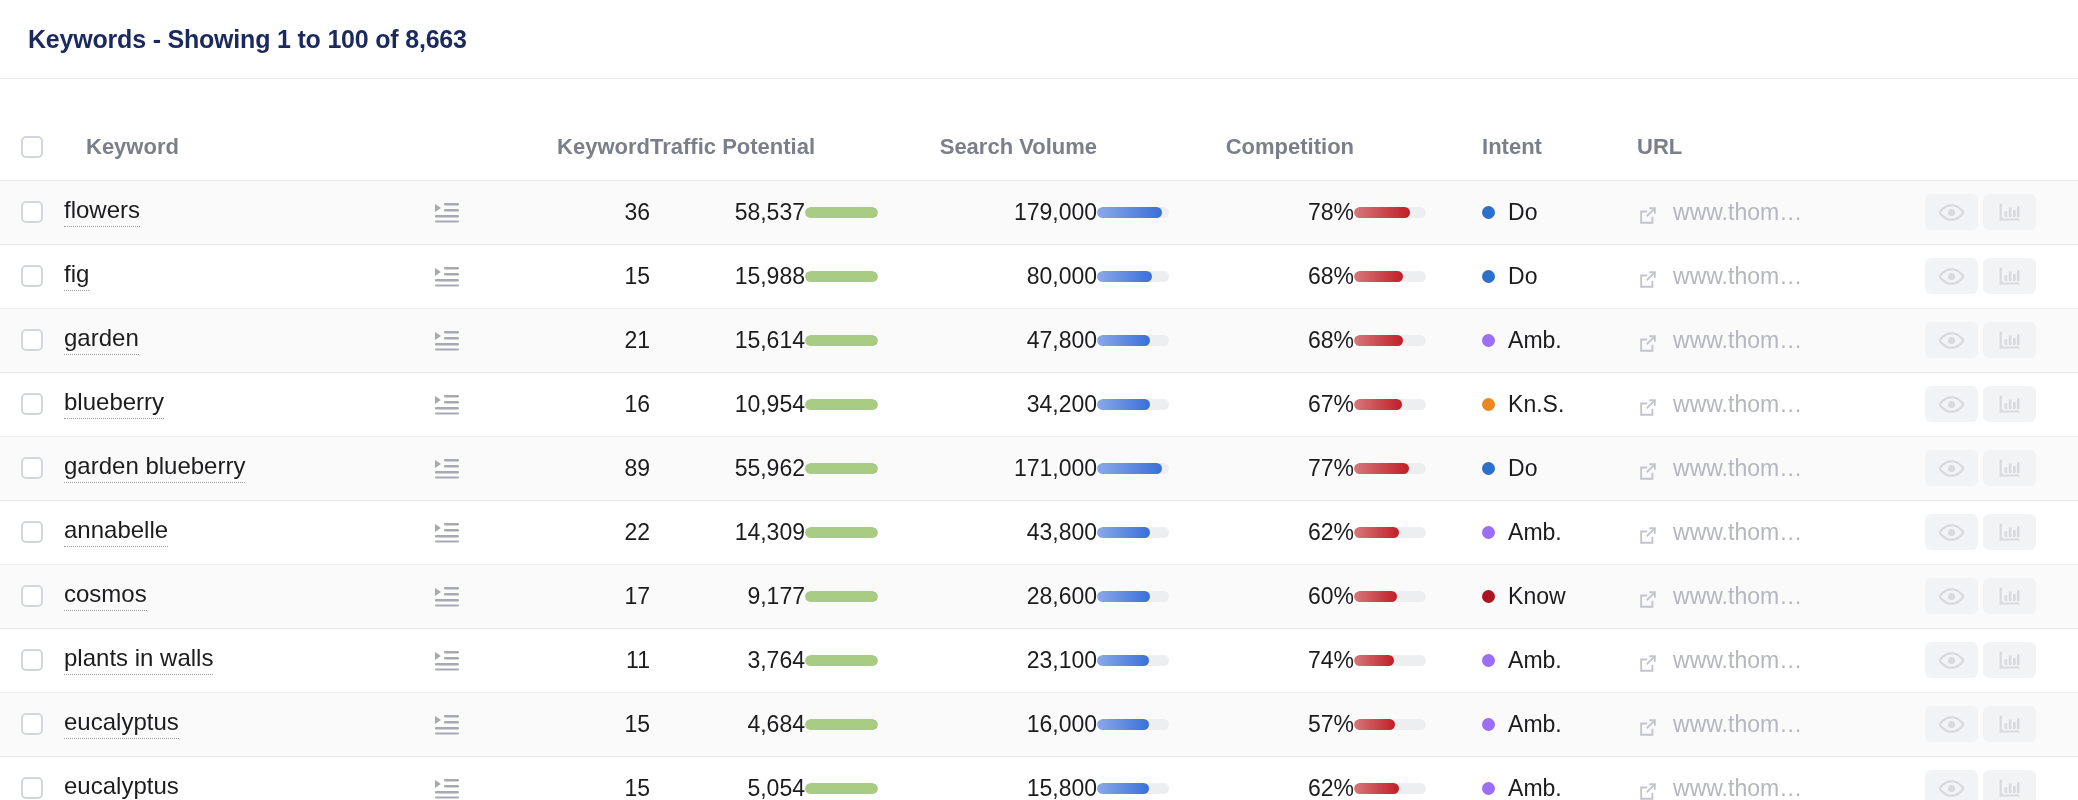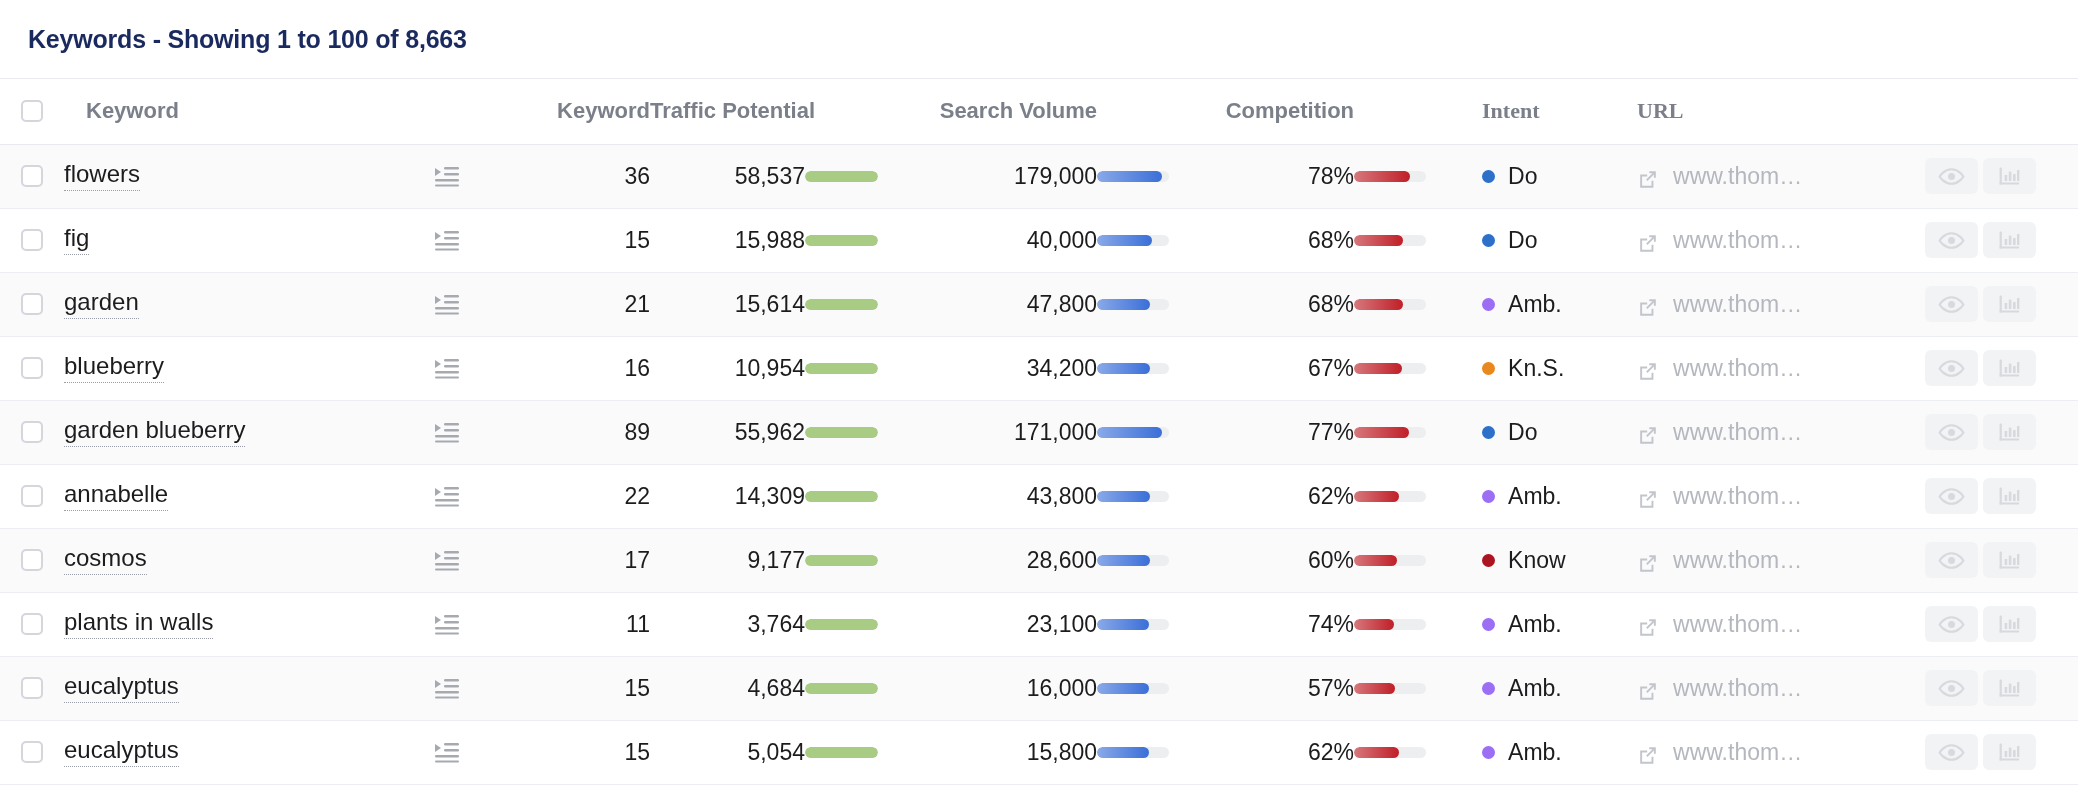--- a/index.html
+++ b/index.html
@@ -3,21 +3,21 @@
 <meta charset="utf-8">
 <style>
   * { box-sizing: border-box; margin: 0; padding: 0; }
   html, body {
     width: 2078px; height: 800px;
     background: #ffffff;
     font-family: "Liberation Sans", sans-serif;
     overflow: hidden;
   }
 
-  .panel { width: 2078px; height: 800px; background:#fff; display:flex; flex-direction:column; }
+  .panel { width: 2078px; height: 800px; background:#fff; display:flex; flex-direction:column;gap:36px; }
 
   
   .title-bar {
     height: 79px;
     display: flex;
     align-items: center;
     padding-left: 28px;
     border-bottom: 1px solid #e9eaee;
     flex: 0 0 auto;
   }
@@ -170,22 +170,22 @@
           <div class="cbwrap">
             <span class="cbox"></span>
           </div>
         </th>
         <th class="th-kw">Keyword</th>
         <th></th>
         <th class="th-r">Keyword</th>
         <th class="th-r" colspan="2" style="padding-right:132px;">Traffic Potential</th>
         <th class="th-r" colspan="2" style="padding-right:122px;margin-left:40px;">Search Volume</th>
         <th class="th-r" colspan="2" style="padding-right:118px;">Competition</th>
-        <th class="th-l" style="padding-left:10px;font-family:Liberation Serif, serif;">Intent</th>
-        <th class="th-l" style="padding-left:10px;font-family:Liberation Serif, serif;">URL</th>
+        <th class="th-l" style="padding-left:10px;">Intent</th>
+        <th class="th-l" style="padding-left:10px;">URL</th>
         <th></th>
       </tr>
     </thead>
     <tbody id="tbody">
         <tr class="odd">
           <td>
             <div class="cbwrap">
               <span class="cbox"></span>
             </div>
           </td>
@@ -274,21 +274,21 @@
               </svg>
             </div>
           </td>
           <td class="num">15</td>
           <td class="num">15,988</td>
           <td class="barcell">
             <div class="bar-track green">
               <div class="bar-fill fill-green" style="width:100%"></div>
             </div>
           </td>
-          <td class="num">40,000</td>
+          <td class="num">80,000</td>
           <td class="barcell">
             <div class="bar-track small">
               <div class="bar-fill fill-blue" style="width:76%"></div>
             </div>
           </td>
           <td class="num">68%</td>
           <td class="barcell">
             <div class="bar-track redtrack">
               <div class="bar-fill fill-red" style="width:68%"></div>
             </div>

